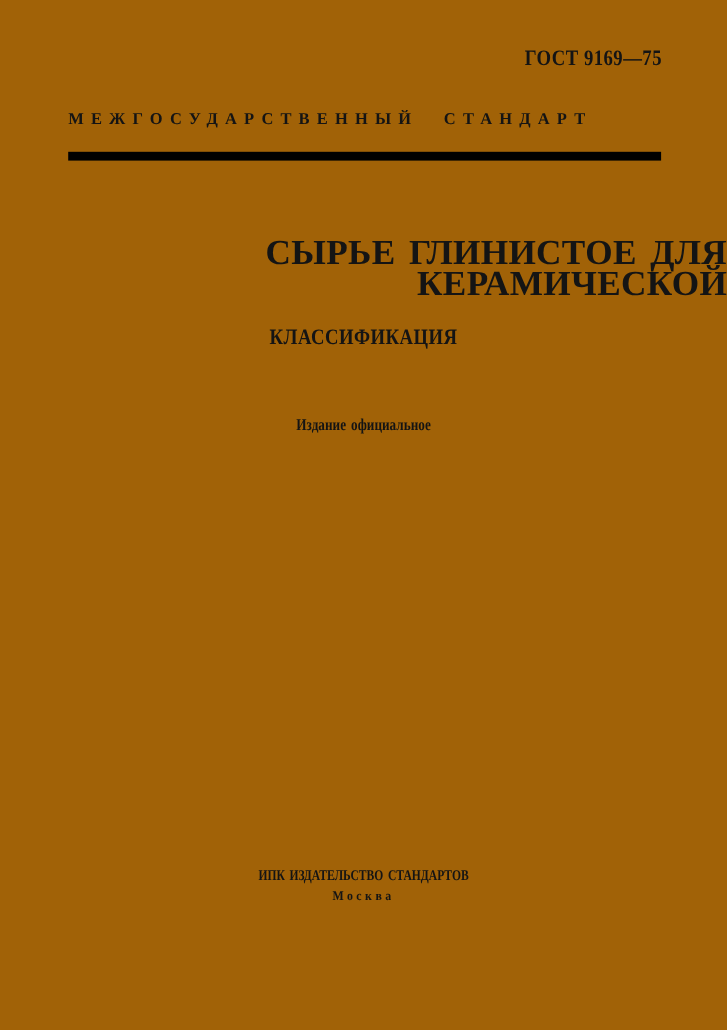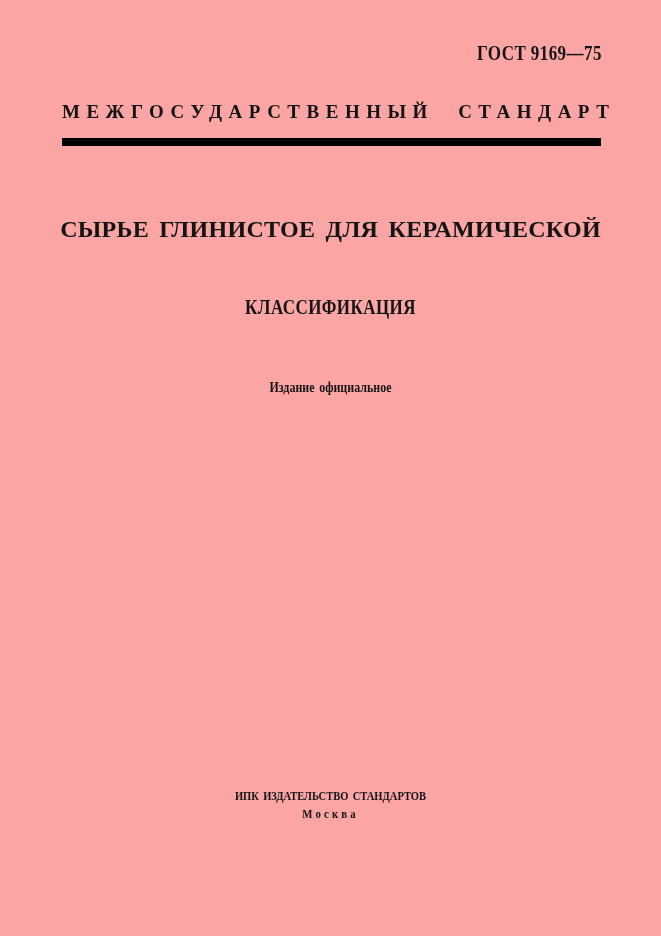--- a/index.html
+++ b/index.html
@@ -11,59 +11,59 @@
     height: 936px;
     background: #ffffff;
     font-family: "Liberation Serif", "DejaVu Serif", serif;
     color: #141414;
     position: relative;
     overflow: hidden;
   }
   .page {
     position: absolute;
     inset: 0;
-    background: #fca5a5;
+    background: #a16207;
   }
   .gost-num {
     position: absolute;
     top: 42px;
     right: 59px;
     font-size: 20px;
     font-weight: bold;
     white-space: nowrap;
     transform: scaleX(0.85);
     transform-origin: 100% 50%;
     letter-spacing: 0.5px;
   }
   .std-type {
     position: absolute;
     top: 101px;
     left: 62px;
     width: 545px;
-    font-size: 19px;
+    font-size: 15px;
     font-weight: bold;
     letter-spacing: 6.5px;
     word-spacing: 13px;
     white-space: nowrap;
   }
   .rule {
     position: absolute;
     top: 138px;
     left: 62px;
     width: 539px;
     height: 8px;
     background: #000000;
   }
   .title {
     position: absolute;
     top: 215px;
     left: 0;
     width: 100%;
-    text-align: center;
-    font-size: 24px;
+    text-align: right;
+    font-size: 32px;
     font-weight: bold;
     line-height: 28px;
     letter-spacing: 0.3px;
     word-spacing: 4px;
   }
   .subtitle {
     position: absolute;
     top: 296px;
     left: 0;
     width: 100%;

